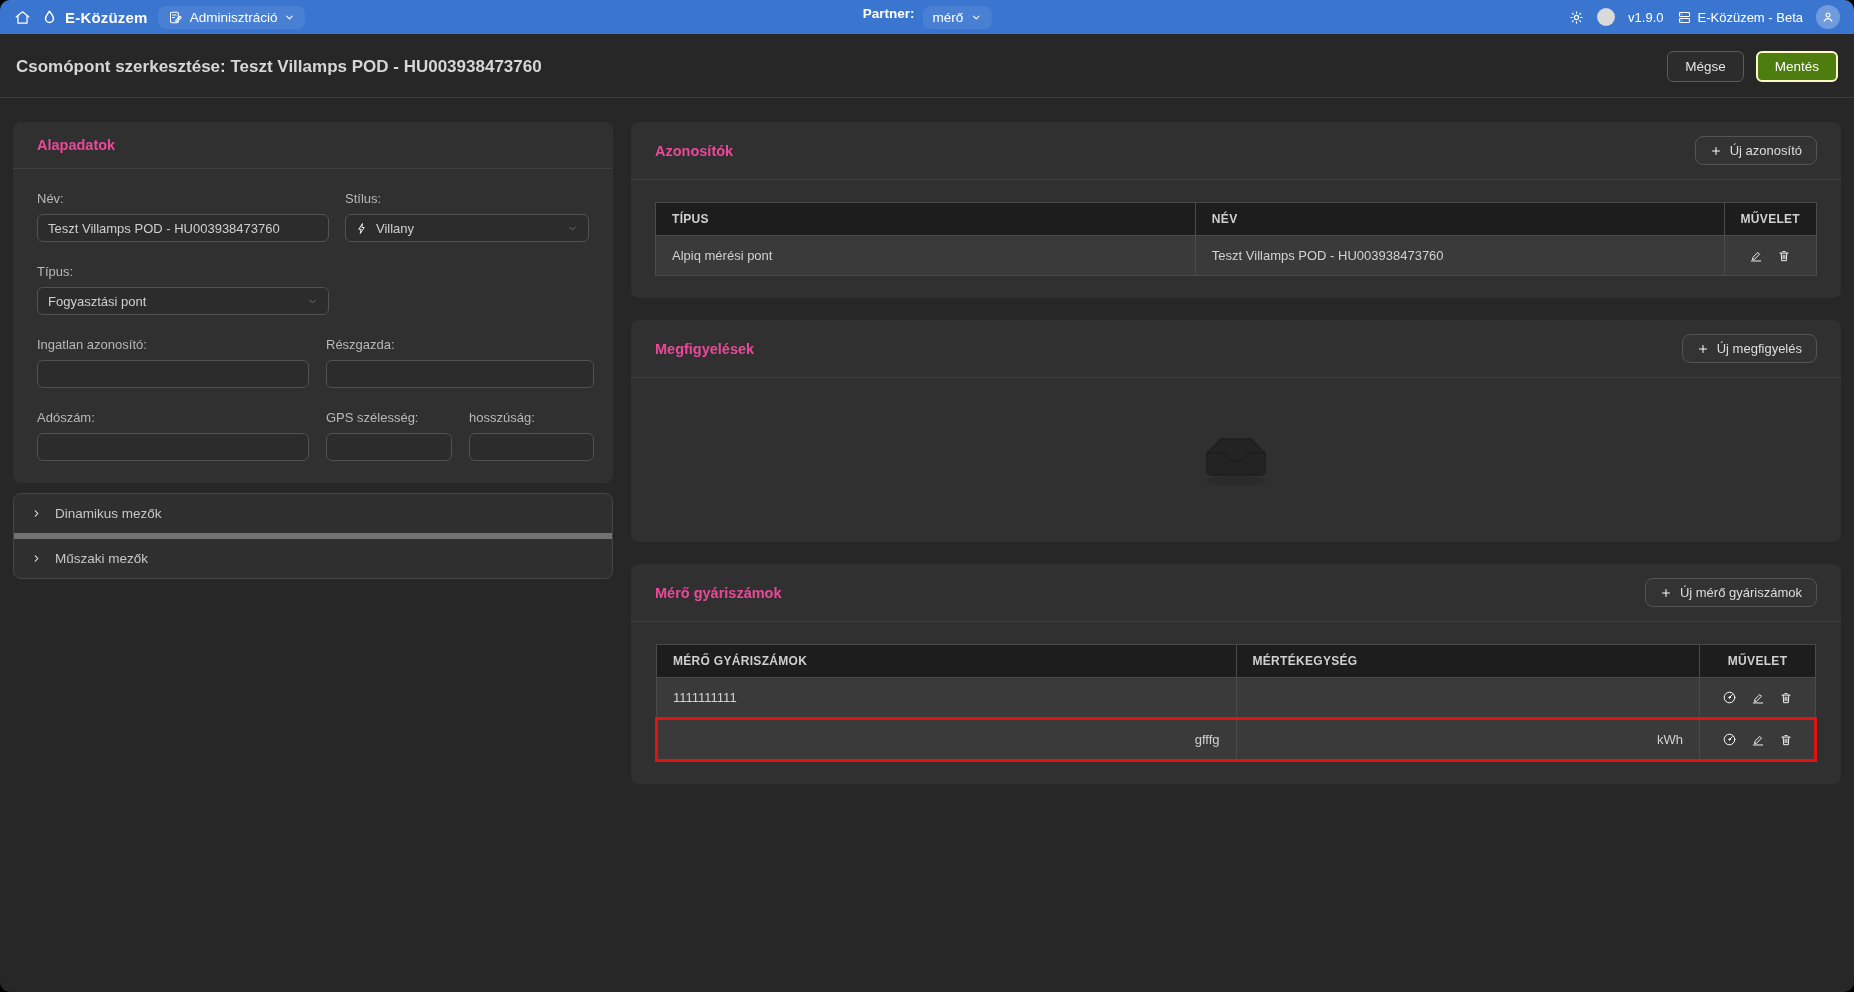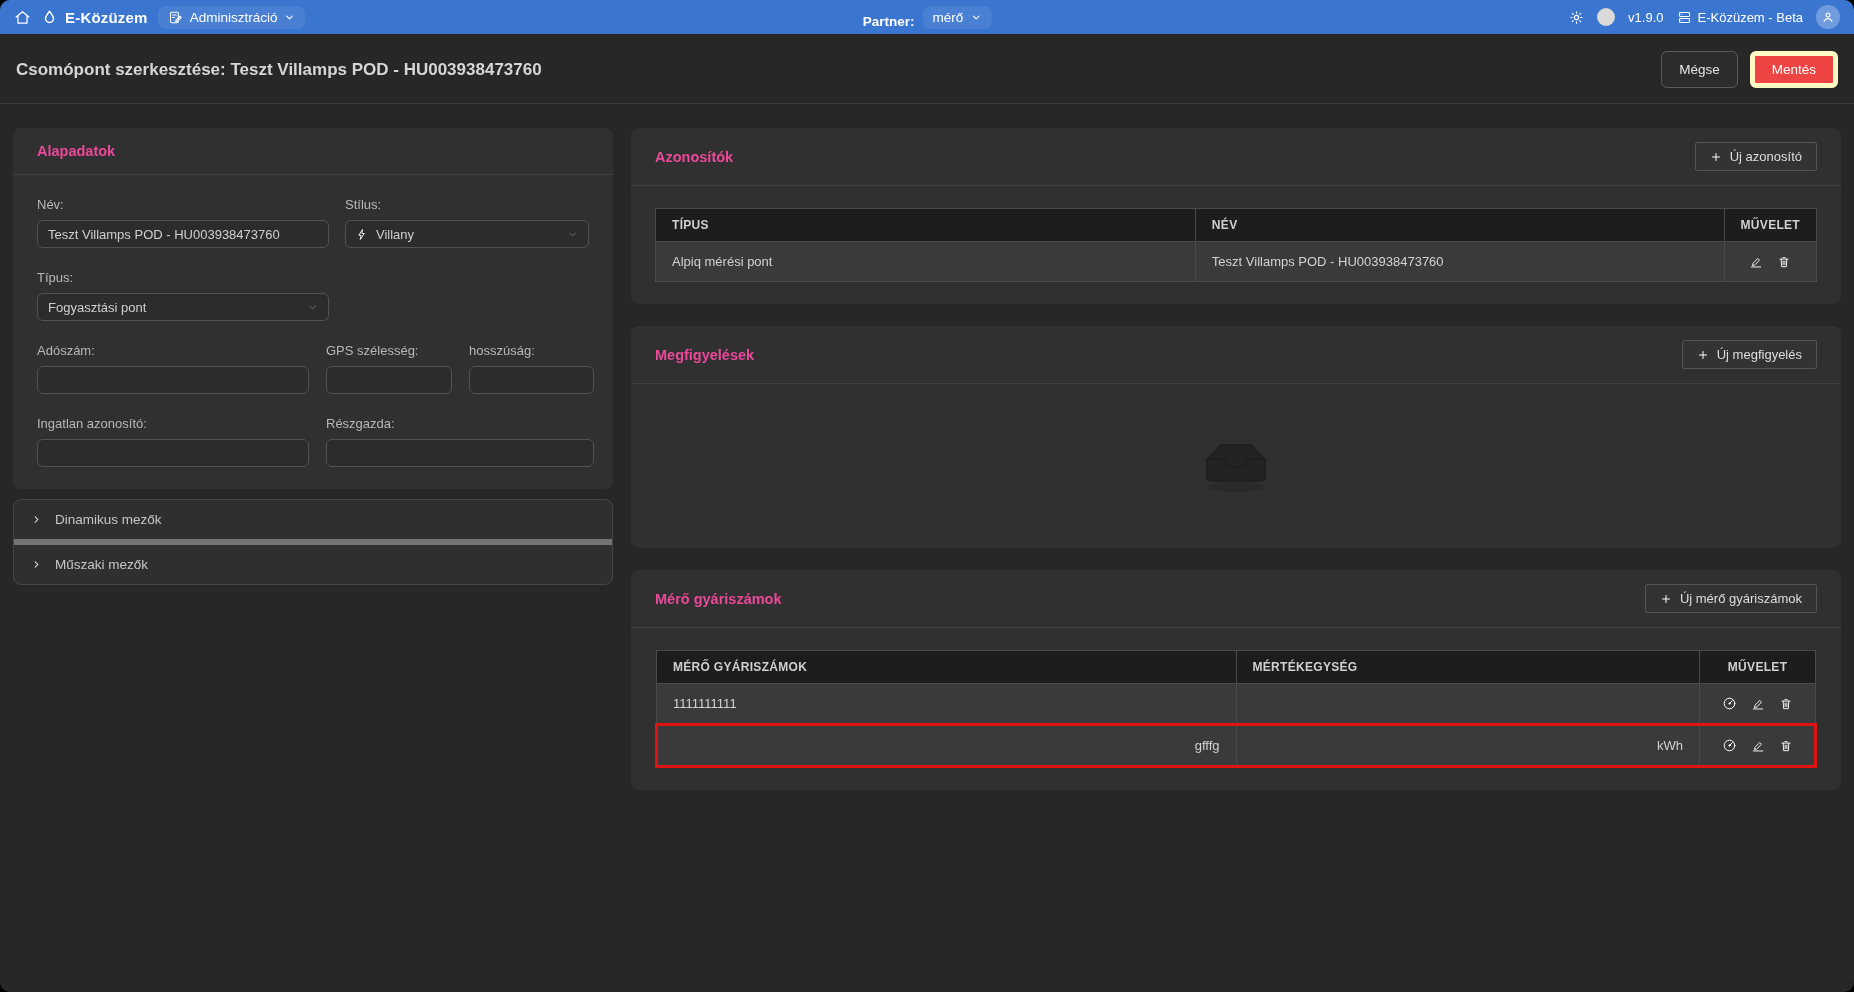--- a/index.html
+++ b/index.html
@@ -18,60 +18,60 @@
   .nav-left { display:flex; align-items:center; gap:10px; }
   .icon-btn { display:flex; align-items:center; justify-content:center; cursor:pointer; color:#fff; }
   .brand-wrap { display:flex; align-items:center; gap:7px; }
   .brand { font-weight:bold; font-size:15px; letter-spacing:.2px; }
   .nav-pill {
     display:flex; align-items:center; gap:7px; padding:4px 10px;
     border-radius:8px; background:rgba(255,255,255,.08); font-size:13.5px; cursor:pointer;
   }
   .nav-center {
     position:absolute; left:50%; transform:translateX(-50%);
-    display:flex; align-items:flex-end; gap:8px; font-size:13.5px;
+    display:flex; align-items:flex-start; gap:8px; font-size:13.5px;
   }
   .nav-center .partner-label { font-weight:bold; }
   .nav-right { margin-left:auto; display:flex; align-items:center; gap:13px; font-size:13px; }
   .toggle-knob { width:18px; height:18px; border-radius:50%; background:#d9d9d9; cursor:pointer; }
   .env-wrap { display:flex; align-items:center; gap:6px; }
   .avatar {
     width:24px; height:24px; border-radius:50%; background:rgba(255,255,255,.28);
     display:flex; align-items:center; justify-content:center; cursor:pointer;
   }
   svg.ic { display:block; }
 
   
   .titlebar {
     display:flex; align-items:center; justify-content:space-between;
     padding:17px 16px 15px 16px;
   }
   .page-title { font-size:17px; font-weight:bold; color:#d6d6d6; }
   .title-actions { display:flex; gap:12px; }
   .btn { font-family:inherit; font-size:13.5px; border-radius:6px; padding:6px 17px; cursor:pointer; }
   .btn-default { background:#2c2c2c; border:1px solid #5a5a5a; color:#e3e3e3; }
-  .btn-primary { background:#ef4444; border:5px solid #fef9c3; color:#fff; }
+  .btn-primary { background:#4d7c0f; border:2px solid #fef9c3; color:#fff; }
   .page-divider { border:none; border-top:1px solid #3b3b3b; }
 
   
   .content { display:flex; gap:18px; padding:24px 13px 13px 13px; align-items:flex-start; }
   .col-left { width:600px; flex:none; }
   .col-right { flex:1; display:flex; flex-direction:column; gap:22px; }
 
   .card { background:#303030; border-radius:8px; }
   .card-head {
     display:flex; align-items:center; justify-content:space-between;
     padding:14px 24px; border-bottom:1px solid #404040; min-height:47px;
   }
   .card-title { font-size:14.5px; font-weight:bold; color:#ec4899; }
   .card-body { padding:22px 24px; }
   .btn-add {
     display:flex; align-items:center; gap:8px; background:#333333;
     border:1px solid #545454; color:#dedede; font-size:13px;
-    border-radius:2px; padding:6px 14px; cursor:pointer; font-family:inherit;
+    border-radius:8px; padding:6px 14px; cursor:pointer; font-family:inherit;
   }
 
   
   .field label { display:block; font-size:13px; color:#b8b8b8; margin-bottom:8px; }
   .field input {
     width:100%; height:28px; background:#2c2c2c; border:1px solid #525252;
     border-radius:6px; color:#cfcfcf; font-size:13px; padding:0 10px; font-family:inherit;
   }
   .select {
     height:28px; background:#2c2c2c; border:1px solid #525252; border-radius:6px;
@@ -236,42 +236,42 @@
               <span>Fogyasztási pont</span>
               <span class="sel-chevron">
                 <svg class="ic" width="11" height="11" viewBox="0 0 24 24" fill="none" stroke="currentColor" stroke-width="2" stroke-linecap="round" stroke-linejoin="round">
                     <path d="M6 9l6 6 6-6"></path>
                   </svg>
               </span>
             </div>
           </div>
         </div>
 
+        <div class="frow r4">
+          <div class="field">
+            <label>Ingatlan azonosító:</label>
+            <input type="text" style="">
+          </div>
+          <div class="field">
+            <label>Részgazda:</label>
+            <input type="text" style="">
+          </div>
+        </div>
+
         <div class="frow r3">
           <div class="field">
             <label>Adószám:</label>
             <input type="text" style="">
           </div>
           <div class="field">
             <label>GPS szélesség:</label>
             <input type="text" style="">
           </div>
           <div class="field">
             <label>hosszúság:</label>
-            <input type="text" style="">
-          </div>
-        </div>
-
-        <div class="frow r4">
-          <div class="field">
-            <label>Ingatlan azonosító:</label>
-            <input type="text" style="">
-          </div>
-          <div class="field">
-            <label>Részgazda:</label>
             <input type="text" style="">
           </div>
         </div>
 
       </div>
     </section>
 
     <section class="collapse-card">
       <div class="collapse-row">
         <span class="icon-btn">

